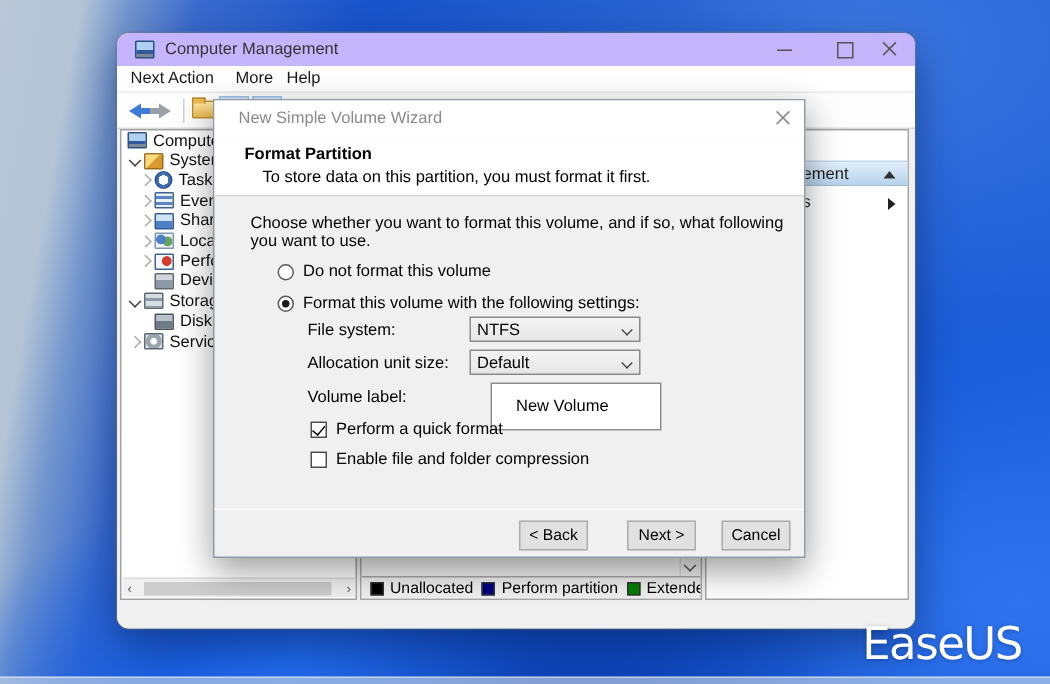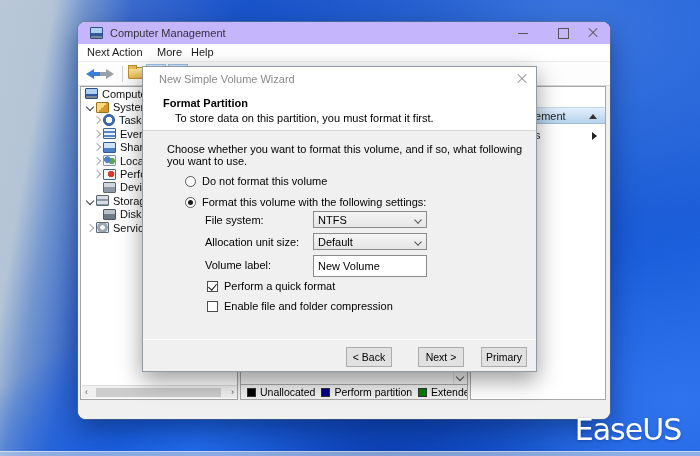--- a/index.html
+++ b/index.html
@@ -100,21 +100,21 @@
   #wiz-heading { left:20px; top:6px; font-weight:bold; }
   #wiz-subheading { left:32px; top:21px; }
   #wiz-intro { left:24px; top:76px; width:360px; }
   .radio-row { position:absolute; left:42px; display:flex; align-items:center; }
   .rdo { width:11px; height:11px; border:1px solid #595959; border-radius:50%; background:#fff; margin-right:6px; position:relative; flex:none; }
   .rdo.sel::after { content:""; position:absolute; left:2px; top:2px; width:5px; height:5px; border-radius:50%; background:#1a1a1a; }
   .fld-label { position:absolute; left:62px; }
   .combo { position:absolute; left:170px; width:114px; height:17px; background:linear-gradient(180deg,#f4f4f4,#e6e6e6);
            border:1px solid #8a8a8a; display:flex; align-items:center; padding-left:4px; }
   .combo .cchev { position:absolute; right:5px; top:5px; width:6px; height:6px; border-right:1.3px solid #444; border-bottom:1.3px solid #444; transform:rotate(45deg) scale(.9); }
-  .txt { position:absolute; left:170px; width:114px; height:22px; border:1px solid #8a8a8a; background:#fff; font:11px "Liberation Sans",sans-serif; padding:0 4px; }
+  .txt { position:absolute; left:184px; width:114px; height:32px; border:1px solid #8a8a8a; background:#fff; font:11px "Liberation Sans",sans-serif; padding:0 16px; }
   .cb-row { position:absolute; left:64px; display:flex; align-items:center; }
   .cb { width:11px; height:11px; border:1px solid #4d4d4d; background:#fff; margin-right:6px; position:relative; flex:none; }
   .cb.on::after { content:""; position:absolute; left:2px; top:0px; width:4px; height:7px; border-right:1.6px solid #111; border-bottom:1.6px solid #111; transform:rotate(40deg); }
   #wiz-sep { left:0; right:0; top:272px; height:1px; background:#dcdcdc; border-bottom:1px solid #fff; }
   .wbtn { position:absolute; top:280px; width:46px; height:20px; background:#e1e1e1; border:1px solid #acacac;
           font-size:10.5px; text-align:center; line-height:18px; color:#000; }
   #btn-back { left:203px; } #btn-next { left:275px; } #btn-cancel { left:338px; }
 
   
   #brand-logo { left:556px; top:406px; width:144px; height:46px; z-index:6; display:flex; align-items:center; justify-content:center;
@@ -280,16 +280,16 @@
     <span>Perform a quick format</span>
   </div>
   <div class="cb-row" style="top:233px">
     <span class="cb"></span>
     <span>Enable file and folder compression</span>
   </div>
 
   <div id="wiz-sep" class="abs"></div>
   <div id="btn-back" class="wbtn">&lt; Back</div>
   <div id="btn-next" class="wbtn">Next &gt;</div>
-  <div id="btn-cancel" class="wbtn">Primary</div>
+  <div id="btn-cancel" class="wbtn">Cancel</div>
 </div>
 
 <div id="brand-logo" class="abs">EaseUS</div>
 
 </body></html>

